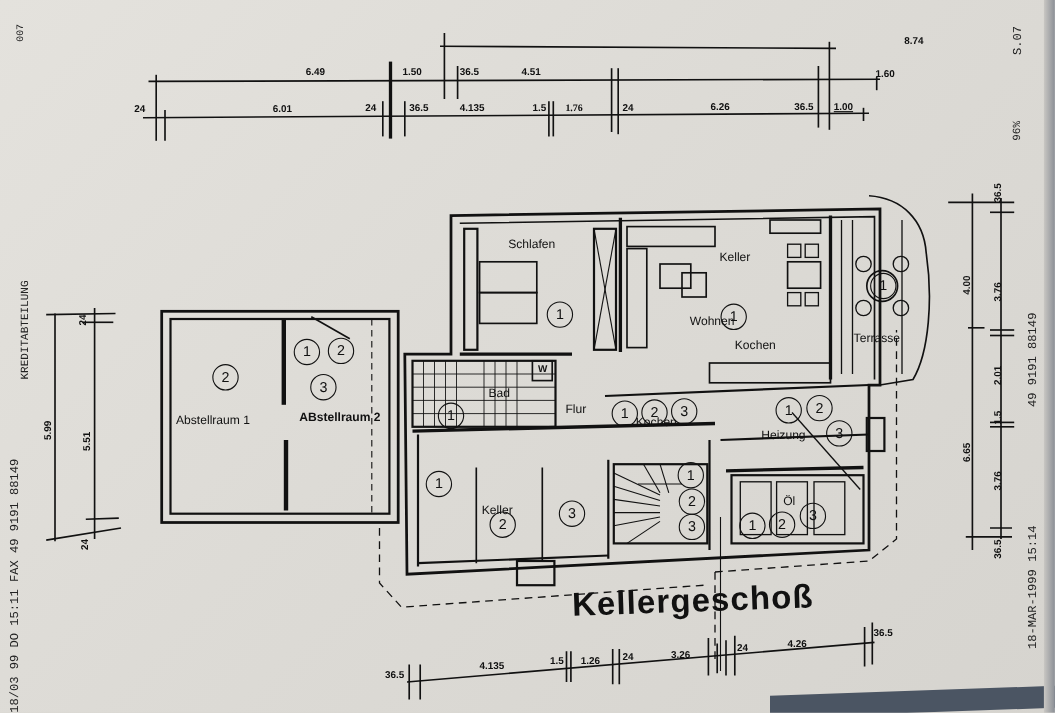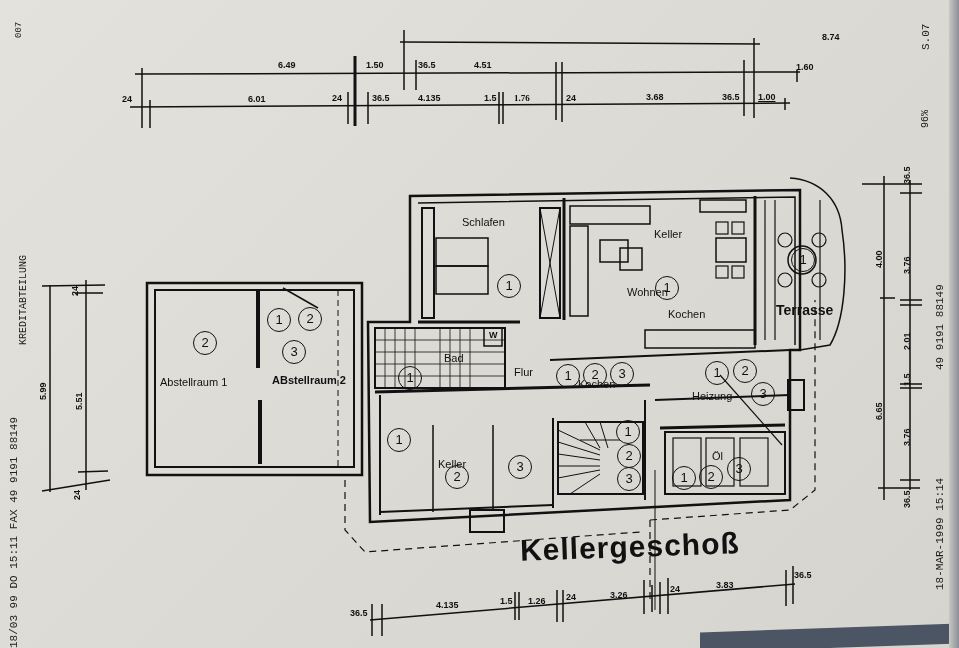--- a/index.html
+++ b/index.html
@@ -201,21 +201,21 @@
 <div class="dim" style="left:474px;top:60px;">4.51</div>
 <div class="dim" style="left:796px;top:62px;">1.60</div>
 <div class="dim" style="left:122px;top:94px;">24</div>
 <div class="dim" style="left:248px;top:94px;">6.01</div>
 <div class="dim" style="left:332px;top:93px;">24</div>
 <div class="dim" style="left:372px;top:93px;">36.5</div>
 <div class="dim" style="left:418px;top:93px;">4.135</div>
 <div class="dim" style="left:484px;top:93px;">1.5</div>
 <div class="dim" style="left:514px;top:93px;font-family:Liberation Serif, serif;">1.76</div>
 <div class="dim" style="left:566px;top:93px;">24</div>
-<div class="dim" style="left:646px;top:92px;">3.68</div>
+<div class="dim" style="left:646px;top:92px;">6.26</div>
 <div class="dim" style="left:722px;top:92px;">36.5</div>
 <div class="dim" style="left:758px;top:92px;text-decoration:underline;">1.00</div>
 
 <div class="dim" style="left:70px;top:296px;transform:rotate(-90deg);transform-origin:left top;">24</div>
 <div class="dim" style="left:74px;top:410px;transform:rotate(-90deg);transform-origin:left top;">5.51</div>
 <div class="dim" style="left:72px;top:500px;transform:rotate(-90deg);transform-origin:left top;">24</div>
 <div class="dim" style="left:38px;top:400px;transform:rotate(-90deg);transform-origin:left top;">5.99</div>
 
 <div class="dim" style="left:874px;top:420px;transform:rotate(-90deg);transform-origin:left top;">6.65</div>
 <div class="dim" style="left:874px;top:268px;transform:rotate(-90deg);transform-origin:left top;">4.00</div>
@@ -226,30 +226,30 @@
 <div class="dim" style="left:902px;top:446px;transform:rotate(-90deg);transform-origin:left top;">3.76</div>
 <div class="dim" style="left:902px;top:508px;transform:rotate(-90deg);transform-origin:left top;">36.5</div>
 
 <div class="dim" style="left:350px;top:608px;">36.5</div>
 <div class="dim" style="left:436px;top:600px;">4.135</div>
 <div class="dim" style="left:500px;top:596px;">1.5</div>
 <div class="dim" style="left:528px;top:596px;">1.26</div>
 <div class="dim" style="left:566px;top:592px;">24</div>
 <div class="dim" style="left:610px;top:590px;">3.26</div>
 <div class="dim" style="left:670px;top:584px;">24</div>
-<div class="dim" style="left:716px;top:580px;">3.83</div>
+<div class="dim" style="left:716px;top:580px;">4.26</div>
 <div class="dim" style="left:794px;top:570px;">36.5</div>
 
 <div class="room" style="left:160px;top:376px;">Abstellraum 1</div>
 <div class="room" style="left:272px;top:374px;font-weight:bold;">ABstellraum 2</div>
 <div class="room" style="left:462px;top:216px;">Schlafen</div>
 <div class="room" style="left:654px;top:228px;">Keller</div>
 <div class="room" style="left:627px;top:286px;text-align:right;">Wohnen</div>
 <div class="room" style="left:668px;top:308px;">Kochen</div>
-<div class="room" style="left:776px;top:302px;font-size:14px;font-weight:bold;">Terrasse</div>
+<div class="room" style="left:776px;top:302px;font-size:11px;">Terrasse</div>
 <div class="room" style="left:444px;top:352px;">Bad</div>
 <div class="room" style="left:489px;top:330px;font-size:9px;font-weight:bold;">W</div>
 <div class="room" style="left:514px;top:366px;">Flur</div>
 <div class="room" style="left:578px;top:378px;">Kochen</div>
 <div class="room" style="left:692px;top:390px;">Heizung</div>
 <div class="room" style="left:438px;top:458px;">Keller</div>
 <div class="room" style="left:712px;top:450px;">Öl</div>
 
 <div class="num" style="left:193px;top:331px;">2</div>
 <div class="num" style="left:267px;top:308px;">1</div>

